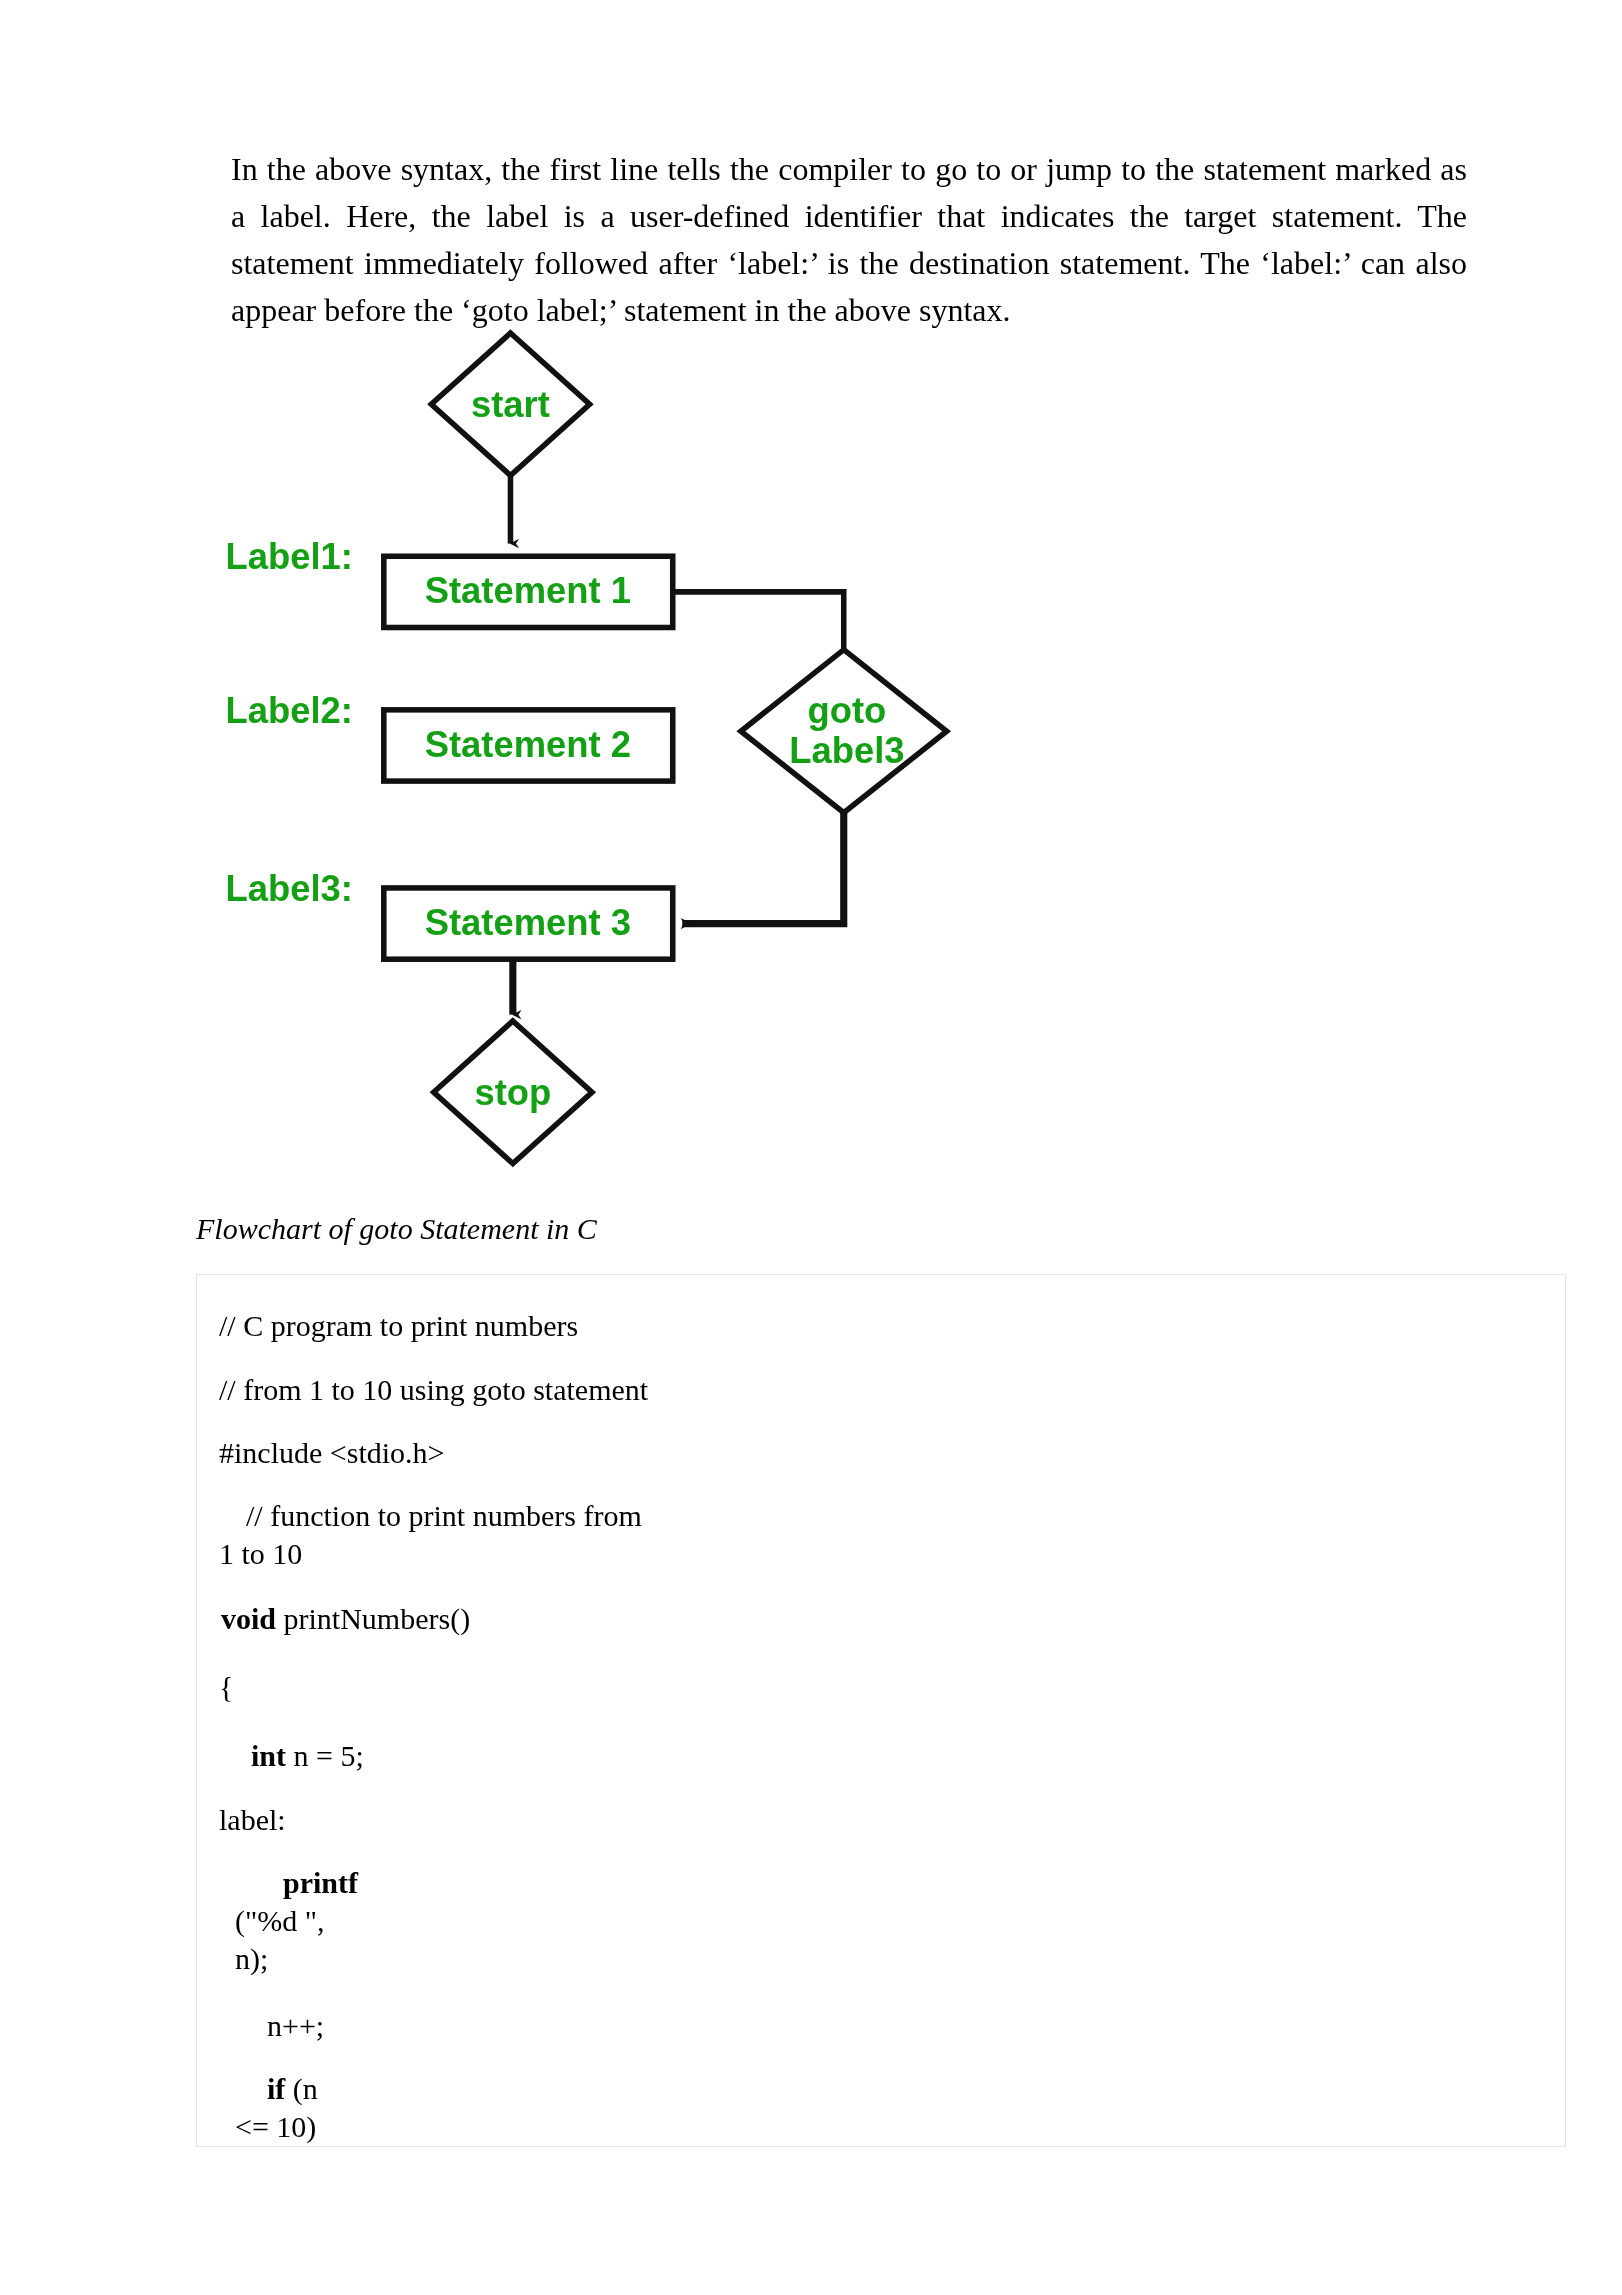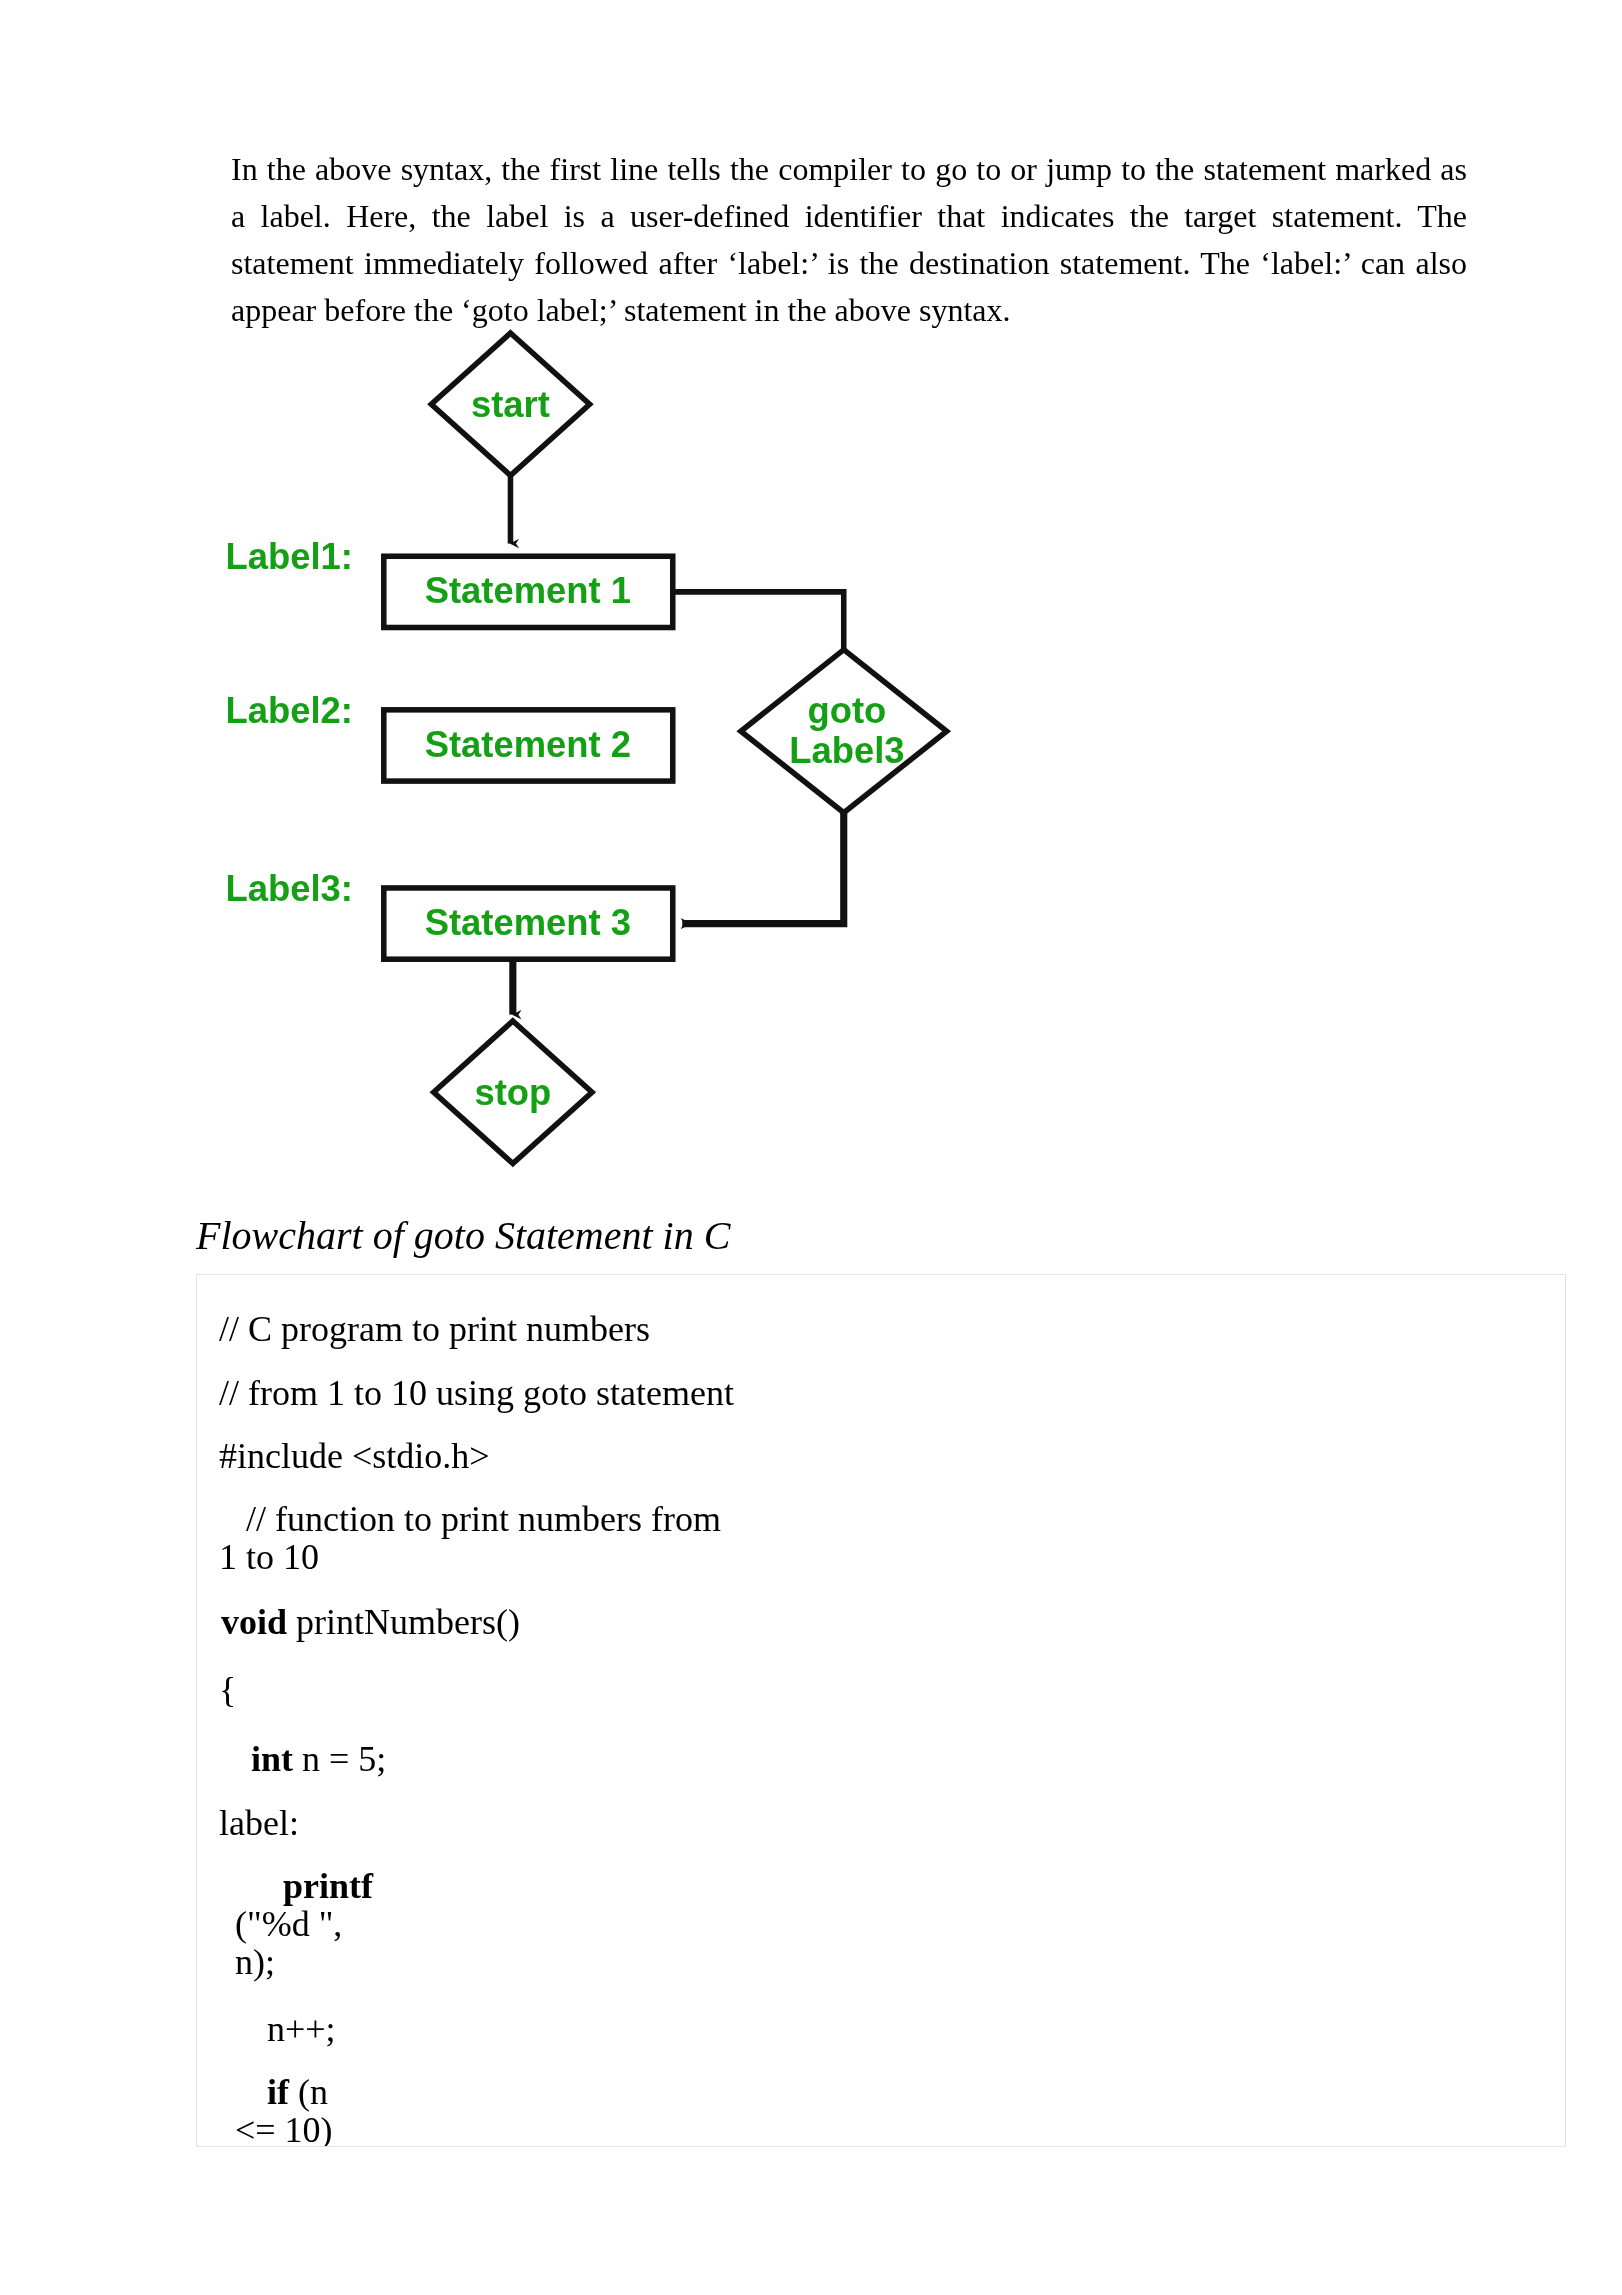--- a/index.html
+++ b/index.html
@@ -56,42 +56,42 @@
   .fc-line {
     stroke: #111111;
     fill: none;
   }
 
   
   .caption {
     position: absolute;
     left: 196px;
     top: 1212px;
-    font-size: 40px;
+    font-size: 30px;
     font-style: italic;
     color: #000000;
     white-space: nowrap;
   }
 
   
   .codebox {
     position: absolute;
     left: 196px;
     top: 1274px;
     width: 1370px;
     height: 873px;
     border: 1.6px solid #e3e3e3;
     background: #ffffff;
     box-sizing: border-box;
     overflow: hidden;
   }
   .code-line {
     position: absolute;
     font-family: "Liberation Serif", "DejaVu Serif", serif;
-    font-size: 36px;
+    font-size: 30px;
     line-height: 1.18;
     color: #000000;
     white-space: pre-wrap;
   }
   .kw { font-weight: bold; }
 </style>
 </head>
 <body>
 
 <div class="page">

